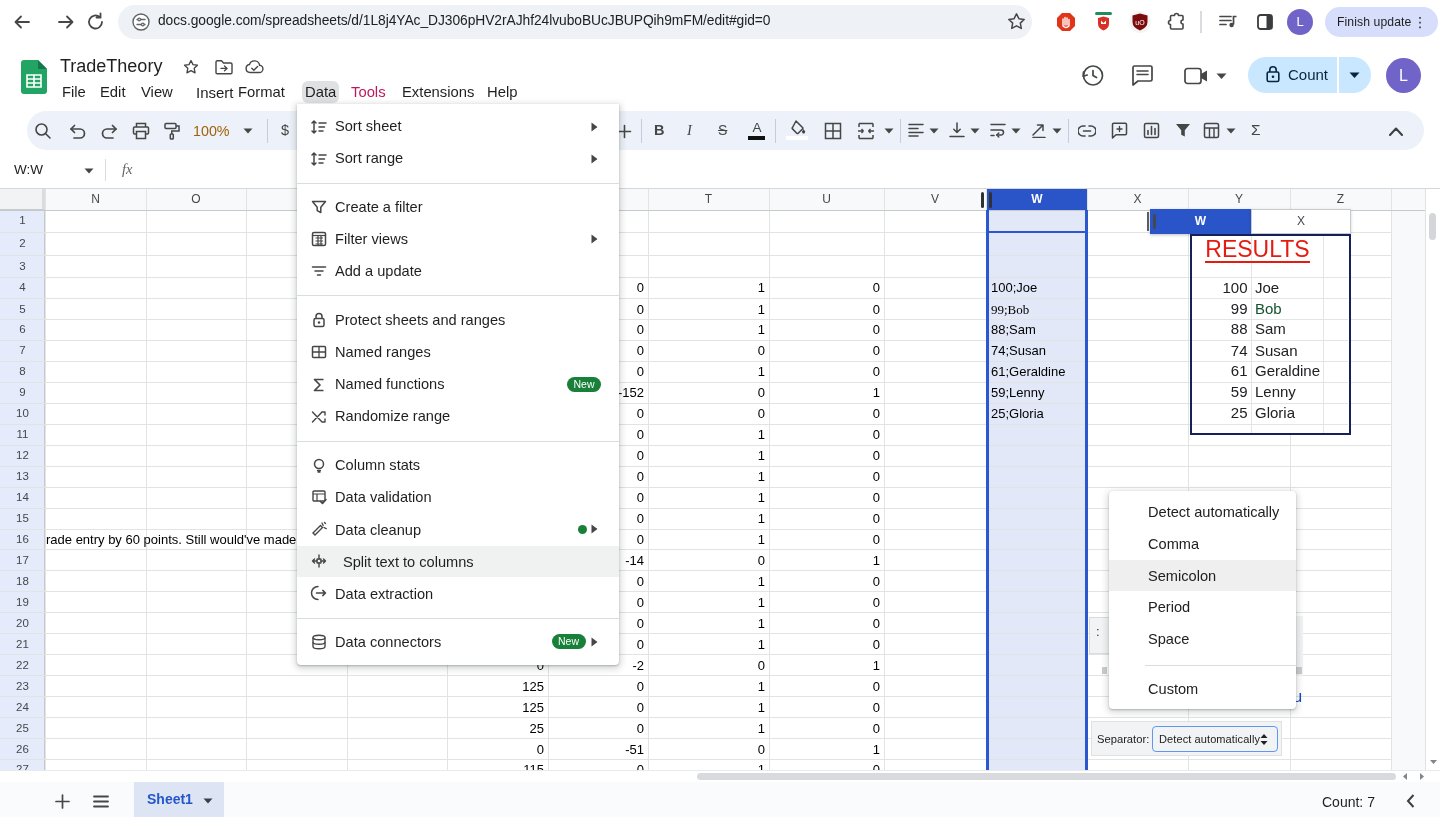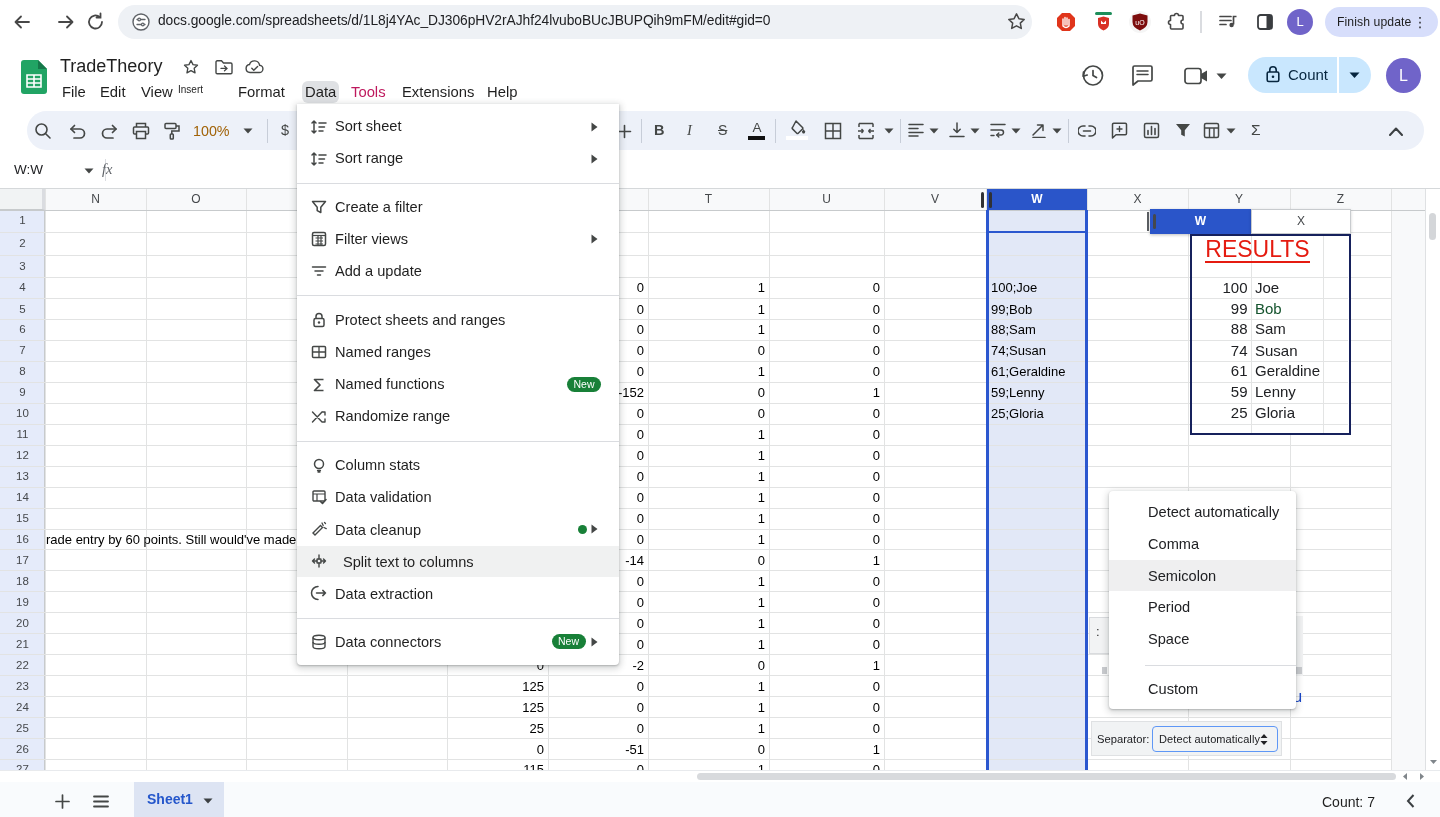--- a/index.html
+++ b/index.html
@@ -164,21 +164,21 @@
 <div class="a" style="left:820px;top:717.5px;width:60px;height:21.0px;line-height:21.8px;text-align:right;font-size:13px;color:#000;">0</div>
 <div class="a" style="left:484px;top:738.5px;width:60px;height:20.9px;line-height:21.7px;text-align:right;font-size:13px;color:#000;">0</div>
 <div class="a" style="left:584px;top:738.5px;width:60px;height:20.9px;line-height:21.7px;text-align:right;font-size:13px;color:#000;">-51</div>
 <div class="a" style="left:705px;top:738.5px;width:60px;height:20.9px;line-height:21.7px;text-align:right;font-size:13px;color:#000;">0</div>
 <div class="a" style="left:820px;top:738.5px;width:60px;height:20.9px;line-height:21.7px;text-align:right;font-size:13px;color:#000;">1</div>
 <div class="a" style="left:484px;top:759.4px;width:60px;height:21.0px;line-height:21.8px;text-align:right;font-size:13px;color:#000;">115</div>
 <div class="a" style="left:584px;top:759.4px;width:60px;height:21.0px;line-height:21.8px;text-align:right;font-size:13px;color:#000;">0</div>
 <div class="a" style="left:705px;top:759.4px;width:60px;height:21.0px;line-height:21.8px;text-align:right;font-size:13px;color:#000;">1</div>
 <div class="a" style="left:820px;top:759.4px;width:60px;height:21.0px;line-height:21.8px;text-align:right;font-size:13px;color:#000;">0</div>
 <div class="a" style="left:991px;top:277.0px;width:95px;height:21.5px;line-height:22.3px;font-size:13px;color:#000;">100;Joe</div>
-<div class="a" style="left:991px;top:298.5px;width:95px;height:20.9px;line-height:21.7px;font-size:13px;color:#000;">99;Bob</div>
+<div class="a" style="left:991px;top:298.5px;width:95px;height:20.9px;line-height:21.7px;font-size:13px;color:#000;font-family:Liberation Serif, serif;">99;Bob</div>
 <div class="a" style="left:991px;top:319.4px;width:95px;height:20.9px;line-height:21.7px;font-size:13px;color:#000;">88;Sam</div>
 <div class="a" style="left:991px;top:340.4px;width:95px;height:21.0px;line-height:21.8px;font-size:13px;color:#000;">74;Susan</div>
 <div class="a" style="left:991px;top:361.4px;width:95px;height:20.9px;line-height:21.7px;font-size:13px;color:#000;">61;Geraldine</div>
 <div class="a" style="left:991px;top:382.3px;width:95px;height:20.9px;line-height:21.7px;font-size:13px;color:#000;">59;Lenny</div>
 <div class="a" style="left:991px;top:403.2px;width:95px;height:20.9px;line-height:21.7px;font-size:13px;color:#000;">25;Gloria</div>
 <div class="a" style="left:986px;top:210px;width:2.5px;height:560px;background:#2b57cf;"></div>
 <div class="a" style="left:1085px;top:210px;width:2.5px;height:560px;background:#2b57cf;"></div>
 <div class="a" style="left:986px;top:230.9px;width:101px;height:2.3px;background:#2b57cf;"></div>
 <div class="a" style="left:980.7px;top:192px;width:3.2px;height:16px;border-radius:2px;background:#303134;"></div>
 <div class="a" style="left:989.2px;top:192px;width:3.2px;height:16px;border-radius:2px;background:#303134;"></div>
@@ -314,21 +314,21 @@
     <path d="M6 8.4 H11.5 M9.5 6 L12 8.4 L9.5 10.8" stroke="#444746" stroke-width="1.3" fill="none" stroke-linecap="round"></path>
   </svg>
 <svg class="a" style="left:245px;top:59px;" width="19" height="15" viewBox="0 0 19 15">
     <path d="M5 13.5 a4 4 0 0 1 -0.5 -7.95 A5.2 5.2 0 0 1 14.6 6.3 a3.6 3.6 0 0 1 -0.6 7.2 Z" stroke="#444746" stroke-width="1.4" fill="none"></path>
     <path d="M6.8 9.3 L8.8 11.3 L12.6 7.5" stroke="#444746" stroke-width="1.4" fill="none" stroke-linecap="round" stroke-linejoin="round"></path>
   </svg>
 <div class="a" style="left:302px;top:80.5px;width:36.5px;height:22px;border-radius:6px;background:#dfe1e4;"></div>
 <div class="a" style="left:62px;top:84px;height:17px;font-size:14.8px;color:#1f1f1f;">File</div>
 <div class="a" style="left:100px;top:84px;height:17px;font-size:14.8px;color:#1f1f1f;">Edit</div>
 <div class="a" style="left:141px;top:84px;height:17px;font-size:14.8px;color:#1f1f1f;">View</div>
-<div class="a" style="left:178px;top:84px;height:17px;font-size:10px;color:#1f1f1f;">Insert</div>
+<div class="a" style="left:196px;top:84px;height:17px;font-size:15px;color:#1f1f1f;">Insert</div>
 <div class="a" style="left:238px;top:84px;height:17px;font-size:14.8px;color:#1f1f1f;">Format</div>
 <div class="a" style="left:305px;top:84px;height:17px;font-size:14.8px;color:#1f1f1f;">Data</div>
 <div class="a" style="left:351px;top:84px;height:17px;font-size:14.8px;color:#be185d;">Tools</div>
 <div class="a" style="left:402px;top:84px;height:17px;font-size:14.8px;color:#1f1f1f;">Extensions</div>
 <div class="a" style="left:487px;top:84px;height:17px;font-size:14.8px;color:#1f1f1f;">Help</div>
 <svg class="a" style="left:1080px;top:63px;" width="25" height="25" viewBox="0 0 25 25">
     <circle cx="13" cy="12.5" r="9.5" stroke="#444746" stroke-width="1.7" fill="none"></circle>
     <path d="M13 7.5 V12.5 L16.5 14.5" stroke="#444746" stroke-width="1.7" fill="none" stroke-linecap="round"></path>
     <path d="M3.5 9 L3.2 13.2 L7.2 12" stroke="#444746" stroke-width="1.7" fill="none" stroke-linecap="round" stroke-linejoin="round"></path>
   </svg>
@@ -462,21 +462,21 @@
 <div class="a" style="left:1251px;top:121px;width:16px;height:18px;font-size:15.5px;color:#444746;">Σ</div>
 <svg class="a" style="left:1389px;top:127px;" width="14" height="9" viewBox="0 0 14 9">
     <path d="M1 8 L7 1.5 L13 8" stroke="#3c4043" stroke-width="2" fill="none" stroke-linecap="round" stroke-linejoin="round"></path>
   </svg>
 <div class="a" style="left:0;top:187.5px;width:1440px;height:1px;background:#d5d8da;"></div>
 <div class="a" style="left:14px;top:162px;width:50px;height:17px;font-size:13.5px;color:#202124;">W:W</div>
 <svg class="a" style="left:84px;top:168px;" width="10" height="6" viewBox="0 0 10 6">
     <path d="M0.5 0.5 L5 5.5 L9.5 0.5 Z" fill="#444746"></path>
   </svg>
 <div class="a" style="left:105px;top:159px;width:1px;height:22px;background:#dadce0;"></div>
-<div class="a" style="left:102px;top:161px;width:20px;height:18px;font-size:14.5px;font-style:italic;font-family:'Liberation Serif',serif;color:#5f6368;">fx</div>
+<div class="a" style="left:122px;top:161px;width:20px;height:18px;font-size:14.5px;font-style:italic;font-family:'Liberation Serif',serif;color:#5f6368;">fx</div>
 <div class="a" style="left:297px;top:103.5px;width:321.5px;height:561px;background:#fff;border-radius:0 0 4px 4px;box-shadow:0 2px 6px 2px rgba(60,64,67,.20),0 1px 2px rgba(60,64,67,.3);"></div>
 <div class="a" style="left:297px;top:546.0px;width:321.5px;height:31px;background:#f0f1f1;"></div>
 <div class="a" style="left:297px;top:182.8px;width:321.5px;height:1px;background:#dadce0;"></div>
 <div class="a" style="left:297px;top:295.0px;width:321.5px;height:1px;background:#dadce0;"></div>
 <div class="a" style="left:297px;top:440.7px;width:321.5px;height:1px;background:#dadce0;"></div>
 <div class="a" style="left:297px;top:617.5px;width:321.5px;height:1px;background:#dadce0;"></div>
 <svg class="a ic" style="left:310px;top:118px;" width="18" height="18" viewBox="0 0 18 18">
     <path d="M4 3 L4 15 M2 5 L4 3 L6 5 M2 13 L4 15 L6 13" stroke="#444746" stroke-width="1.5" fill="none" stroke-linecap="round" stroke-linejoin="round"></path>
     <path d="M9 5 H16 M9 9 H14.5 M9 13 H13" stroke="#444746" stroke-width="1.5" fill="none" stroke-linecap="round"></path>
   </svg>

